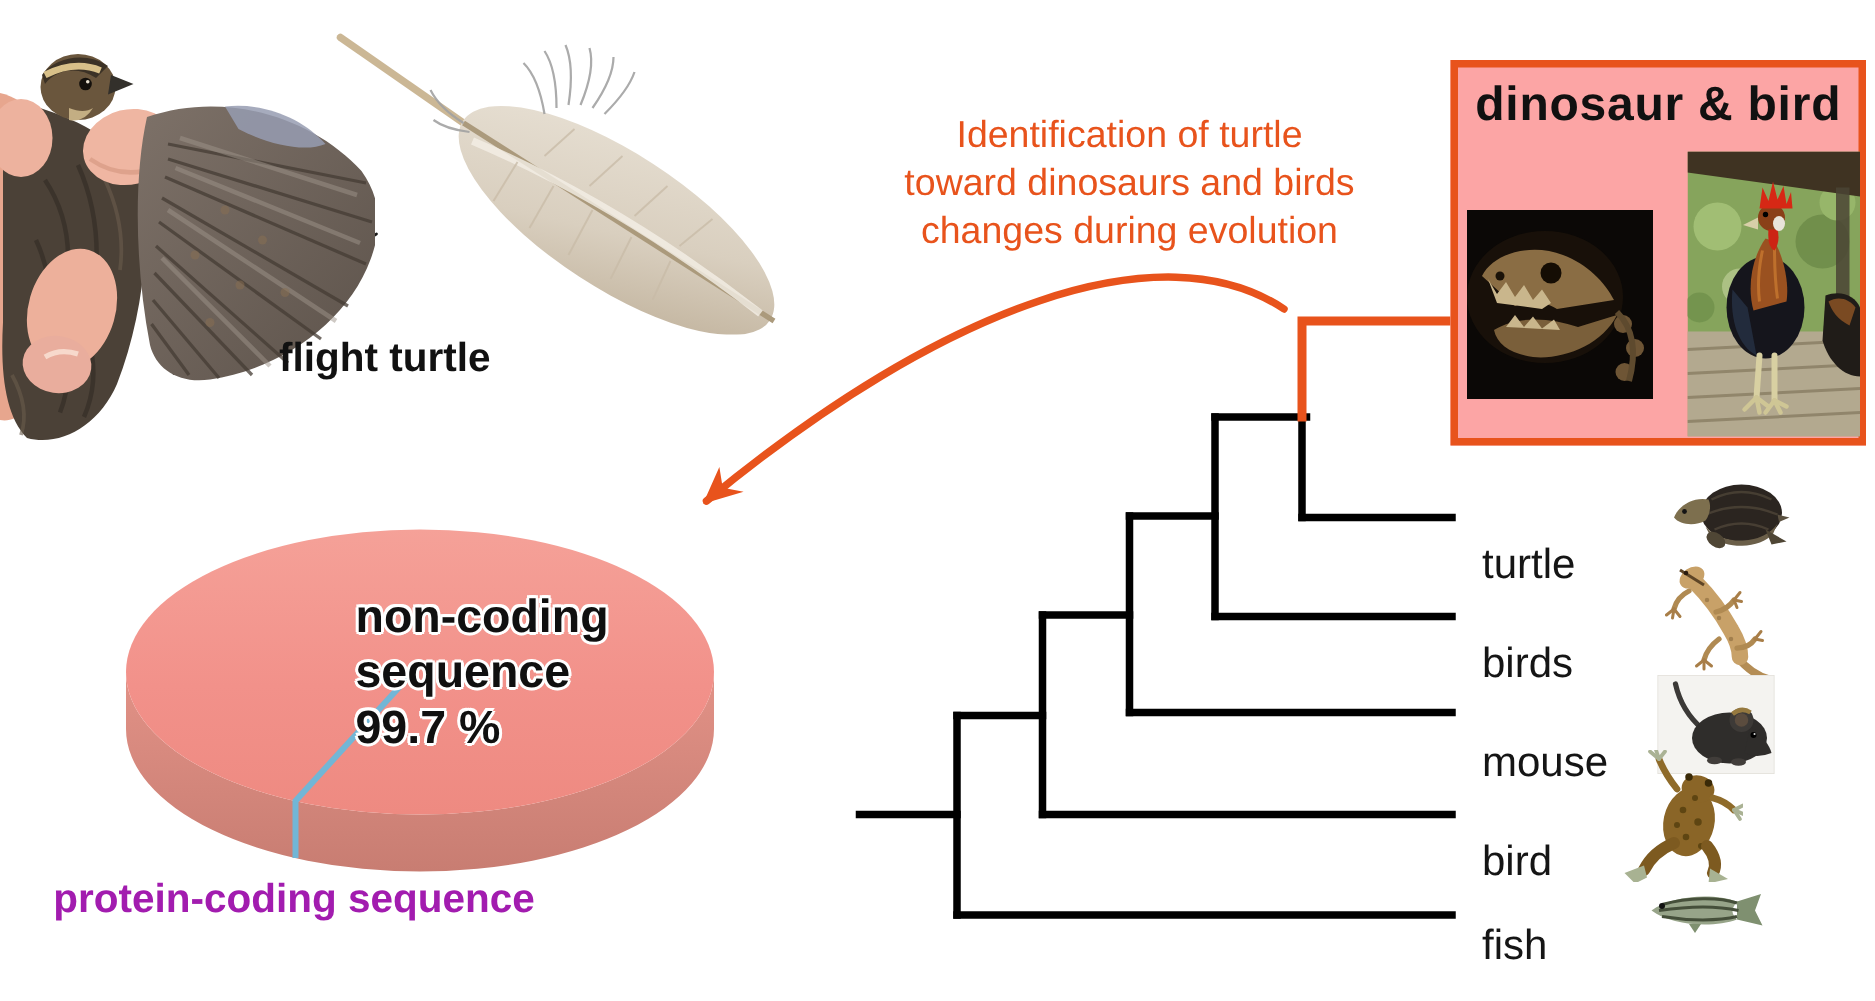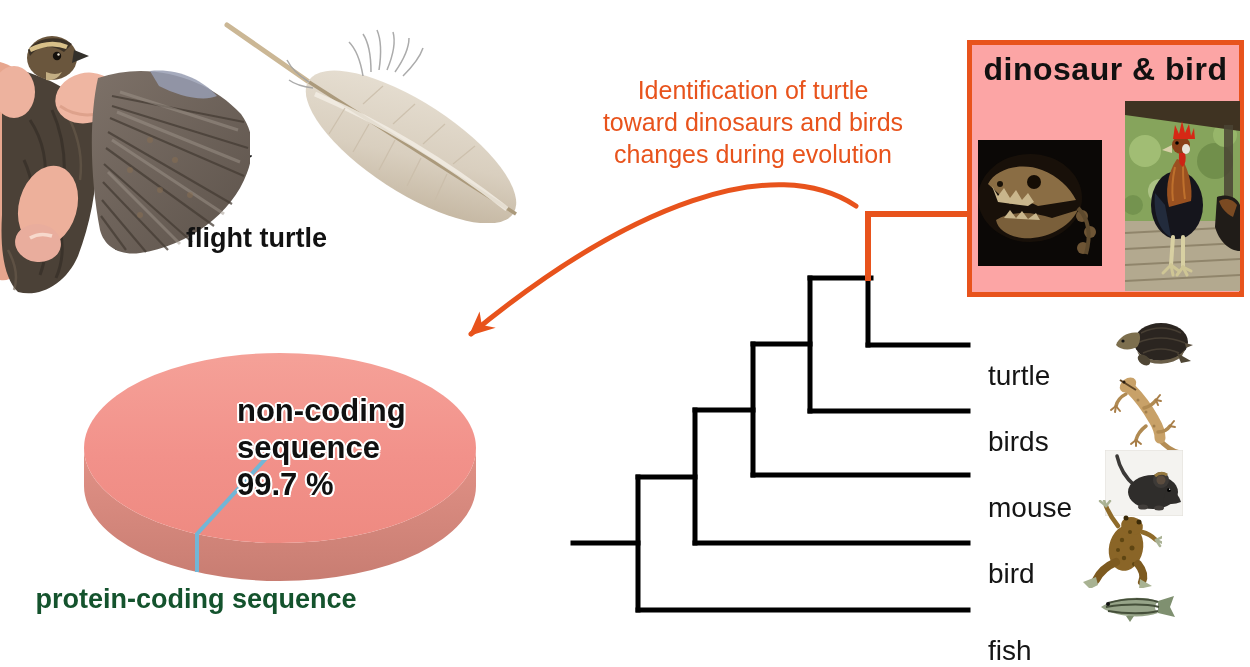--- a/index.html
+++ b/index.html
@@ -34,21 +34,21 @@
   
   .pie-main-label{
     left:237px;top:365px;width:220px;text-align:left;
     font-size:31px;font-weight:700;line-height:37px;color:#101010;
     text-shadow:2px 0 0 #fff,-2px 0 0 #fff,0 2px 0 #fff,0 -2px 0 #fff,
                 1.5px 1.5px 0 #fff,-1.5px 1.5px 0 #fff,1.5px -1.5px 0 #fff,-1.5px -1.5px 0 #fff;
     margin-top:27px;
   }
   .pie-minor-label{
     left:21px;top:581px;width:350px;text-align:center;
-    font-size:27px;font-weight:700;line-height:36px;color:#14532d;white-space:nowrap;
+    font-size:27px;font-weight:700;line-height:36px;color:#a21caf;white-space:nowrap;
   }
 </style>
 </head>
 <body>
 
 <div class="canvas">
 
   <svg class="abs" style="left:0;top:0" width="1250" height="667" viewBox="0 0 1250 667">
     <defs>
       <marker id="ah" markerUnits="userSpaceOnUse" markerWidth="34" markerHeight="30" refX="24" refY="13" orient="auto">
@@ -267,21 +267,21 @@
           <path d="M58,166 L62,174"></path>
           <path d="M58,166 L66,170"></path>
       </g>
     </svg>
   </div>
 
   <div class="abs tip-label" style="top:327px">turtle</div>
   <div class="abs tip-label" style="top:393px">birds</div>
   <div class="abs tip-label" style="top:459px">mouse</div>
   <div class="abs tip-label" style="top:525px">bird</div>
-  <div class="abs tip-label" style="top:602px">fish</div>
+  <div class="abs tip-label" style="top:581px">fish</div>
 
   <svg class="abs" style="left:1113px;top:317px" width="84" height="56" viewBox="0 0 84 56">
     <ellipse cx="48" cy="25" rx="27" ry="19" fill="#2b2520"></ellipse>
     <g stroke="#4e4538" stroke-width="1.5" fill="none" opacity="0.8">
       <path d="M28,16 Q48,6 68,16"></path>
         <path d="M24,26 Q48,16 72,26"></path>
         <path d="M30,36 Q48,28 66,36"></path>
     </g>
     <path d="M24,34 A27,19 0 0 0 72,32 L69,39 A25,16 0 0 1 27,40 Z" fill="#6b5f49"></path>
     <path d="M26,16 C16,14 6,20 3,28 C7,33 17,34 24,30 C27,26 28,20 26,16 Z" fill="#7d6f4e"></path>

